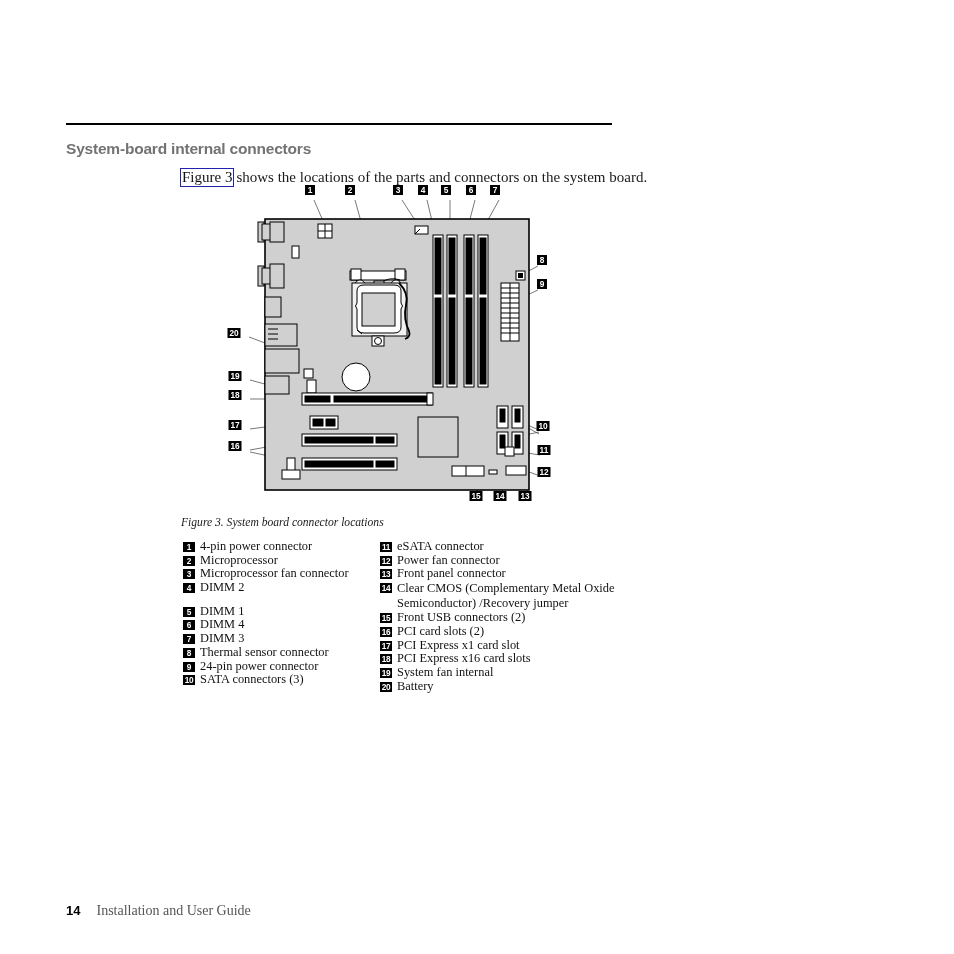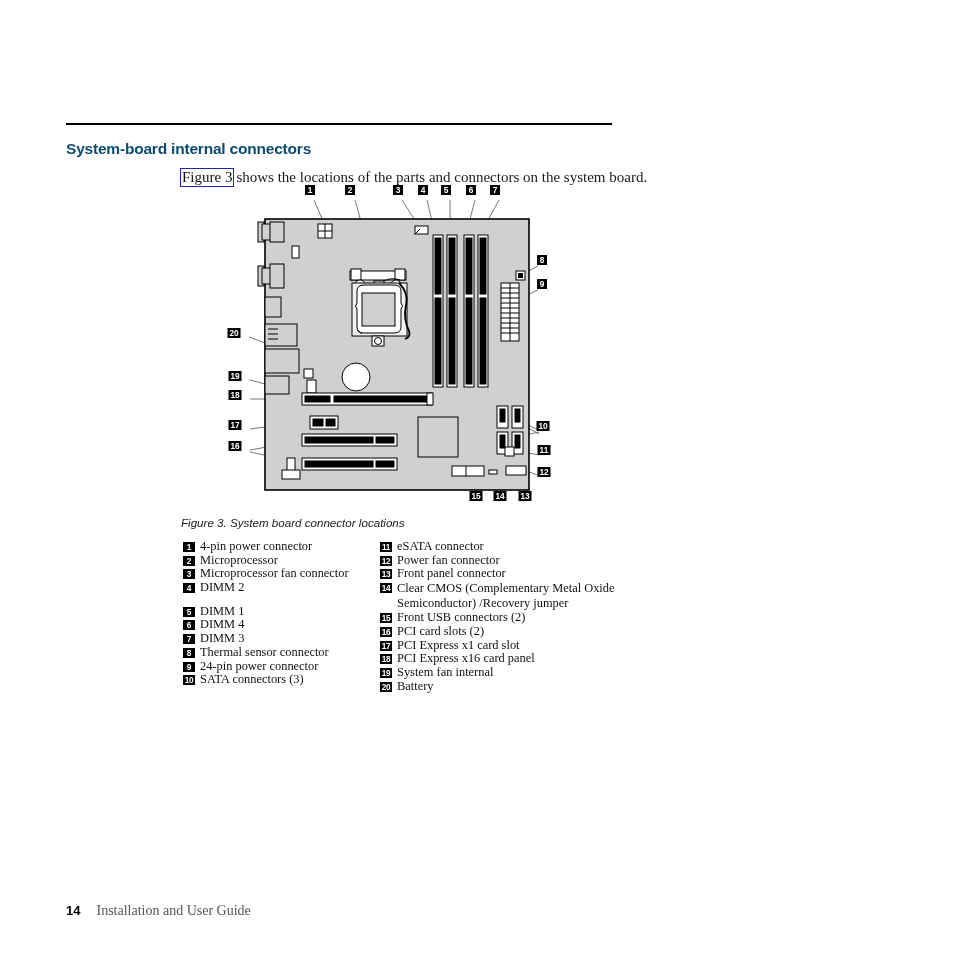--- a/index.html
+++ b/index.html
@@ -26,21 +26,21 @@
     background: #000;
   }
   .page-heading {
     position: absolute;
     left: 66px;
     top: 130px;
     font-family: "Liberation Sans", sans-serif;
     font-weight: bold;
     font-size: 15.5px;
     letter-spacing: -0.2px;
-    color: #0c4a6e;
+    color: #737373;
     white-space: nowrap;
   }
   .intro-line {
     position: absolute;
     left: 180px;
     top: 154px;
     font-family: "Liberation Serif", serif;
     font-size: 15px;
     color: #1a1a1a;
     white-space: nowrap;
@@ -61,21 +61,21 @@
     width: 954px;
     height: 954px;
     pointer-events: none;
   }
   #figure svg { display: block; }
 
   .caption {
     position: absolute;
     left: 181px;
     top: 516px;
-    font-family: Liberation Sans, sans-serif;
+    font-family: Liberation Serif, serif;
     font-style: italic;
     font-size: 11.6px;
     color: #1a1a1a;
     white-space: nowrap;
   }
 
   
   .legend {
     position: absolute;
     top: 540px;
@@ -500,21 +500,21 @@
   <div class="legend-row">
     <span class="num-box">16</span>
     <span class="legend-text">PCI card slots (2)</span>
   </div>
   <div class="legend-row">
     <span class="num-box">17</span>
     <span class="legend-text">PCI Express x1 card slot</span>
   </div>
   <div class="legend-row">
     <span class="num-box">18</span>
-    <span class="legend-text">PCI Express x16 card panel</span>
+    <span class="legend-text">PCI Express x16 card slots</span>
   </div>
   <div class="legend-row">
     <span class="num-box">19</span>
     <span class="legend-text">System fan internal</span>
   </div>
   <div class="legend-row">
     <span class="num-box">20</span>
     <span class="legend-text">Battery</span>
   </div>
 </div>

